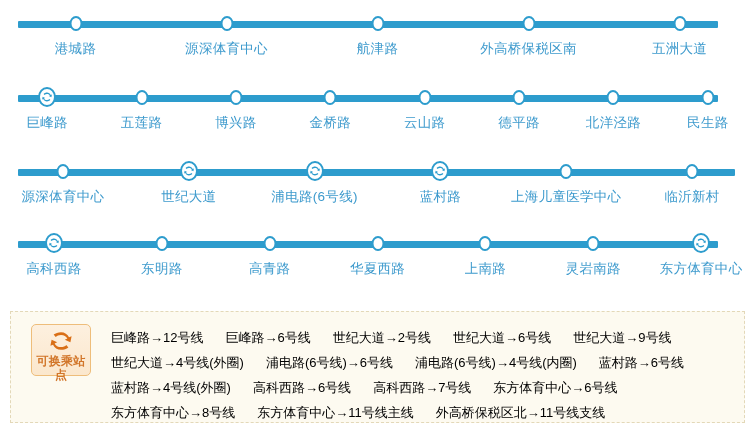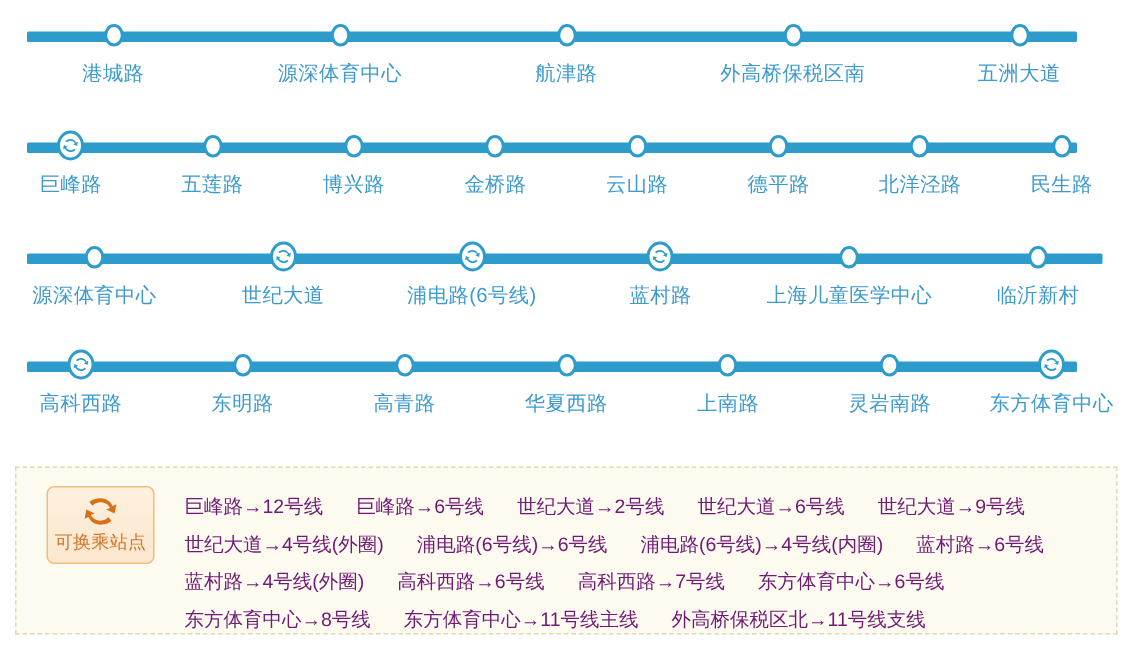--- a/index.html
+++ b/index.html
@@ -102,28 +102,29 @@
     height: 112px;
     box-sizing: border-box;
     border: 1px dashed #e3d8b8;
     background: #fdfaf0;
     display: flex;
     align-items: flex-start;
   }
   .legend-badge {
     flex: 0 0 auto;
     margin: 12px 6px 0 20px;
-    width: 72px;
+    width: 60px;
     height: 52px;
     box-sizing: border-box;
     border: 1px solid #eebd7a;
     border-radius: 5px;
     background: linear-gradient(180deg, #fdf0df 0%, #fbe7cd 100%);
     text-align: center;
     padding-top: 3px;
+    font-weight: bold;
   }
   .legend-badge .badge-icon {
     display: block;
     margin: 1px auto 0 auto;
     width: 26px;
     height: 24px;
   }
   .legend-badge .badge-text {
     display: block;
     margin-top: 1px;
@@ -140,21 +141,21 @@
   .legend-line {
     height: 25px;
     line-height: 25px;
     white-space: nowrap;
     color: #5b79c4;
     font-size: 13px;
   }
   .legend-item {
     display: inline-block;
     margin-right: 22px;
-    color: #701a75;
+    color: #000000;
   }
 </style>
 </head>
 <body>
 
 <div class="line-rows">
   <div class="line-row row-0">
     <div class="rail"></div>
     <div class="stations">
         <div class="station">

